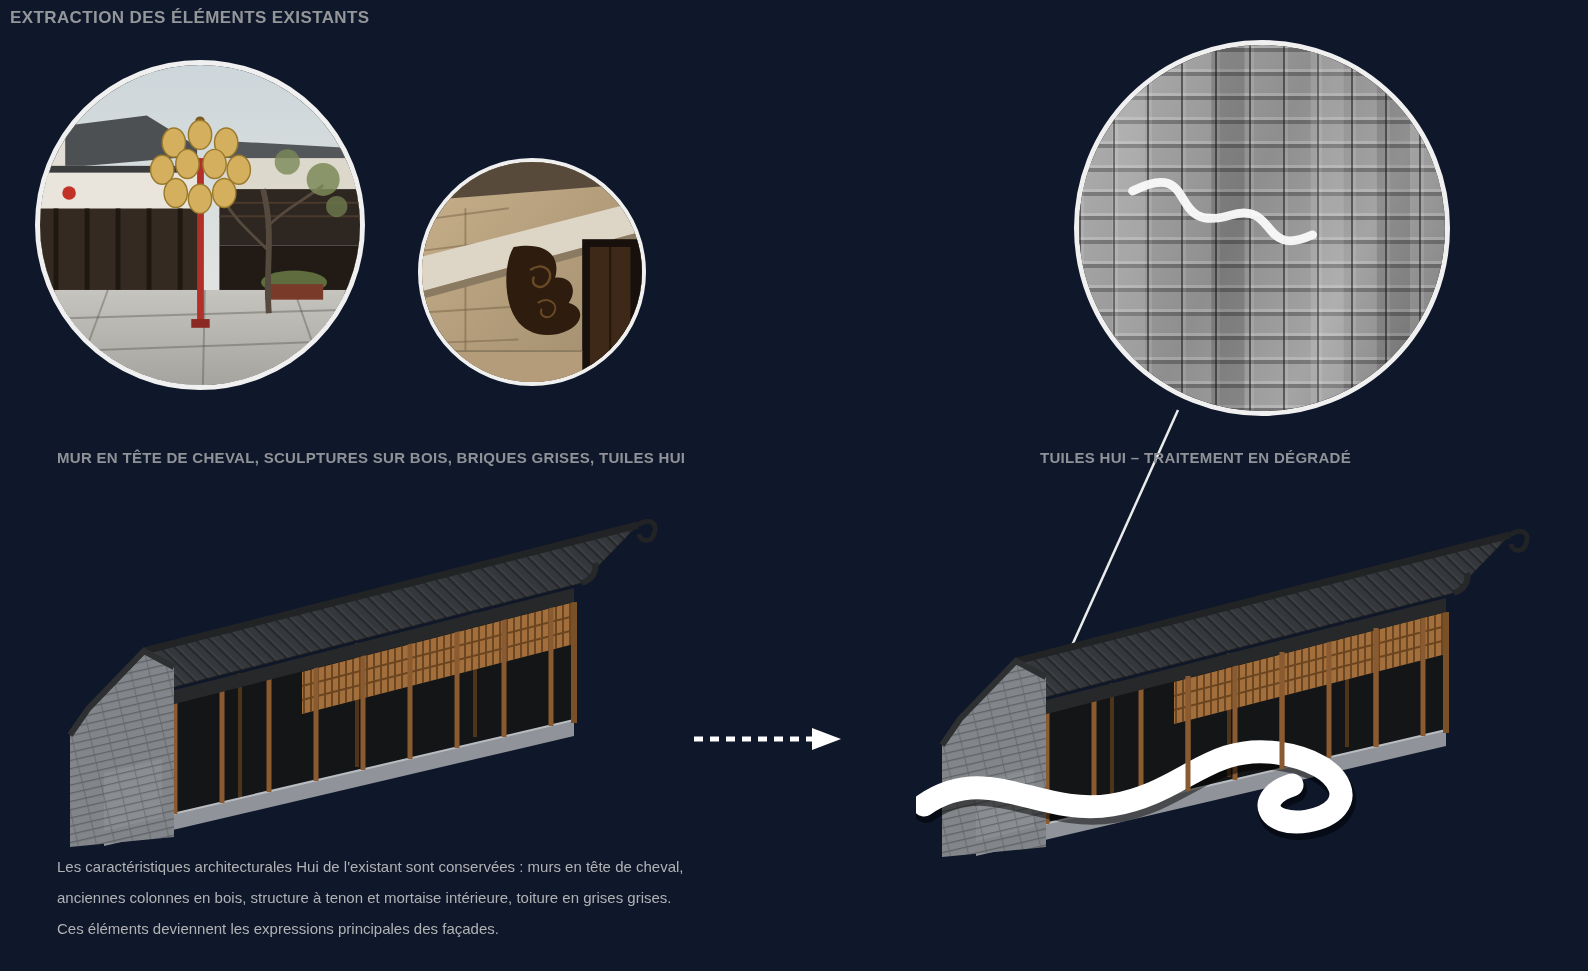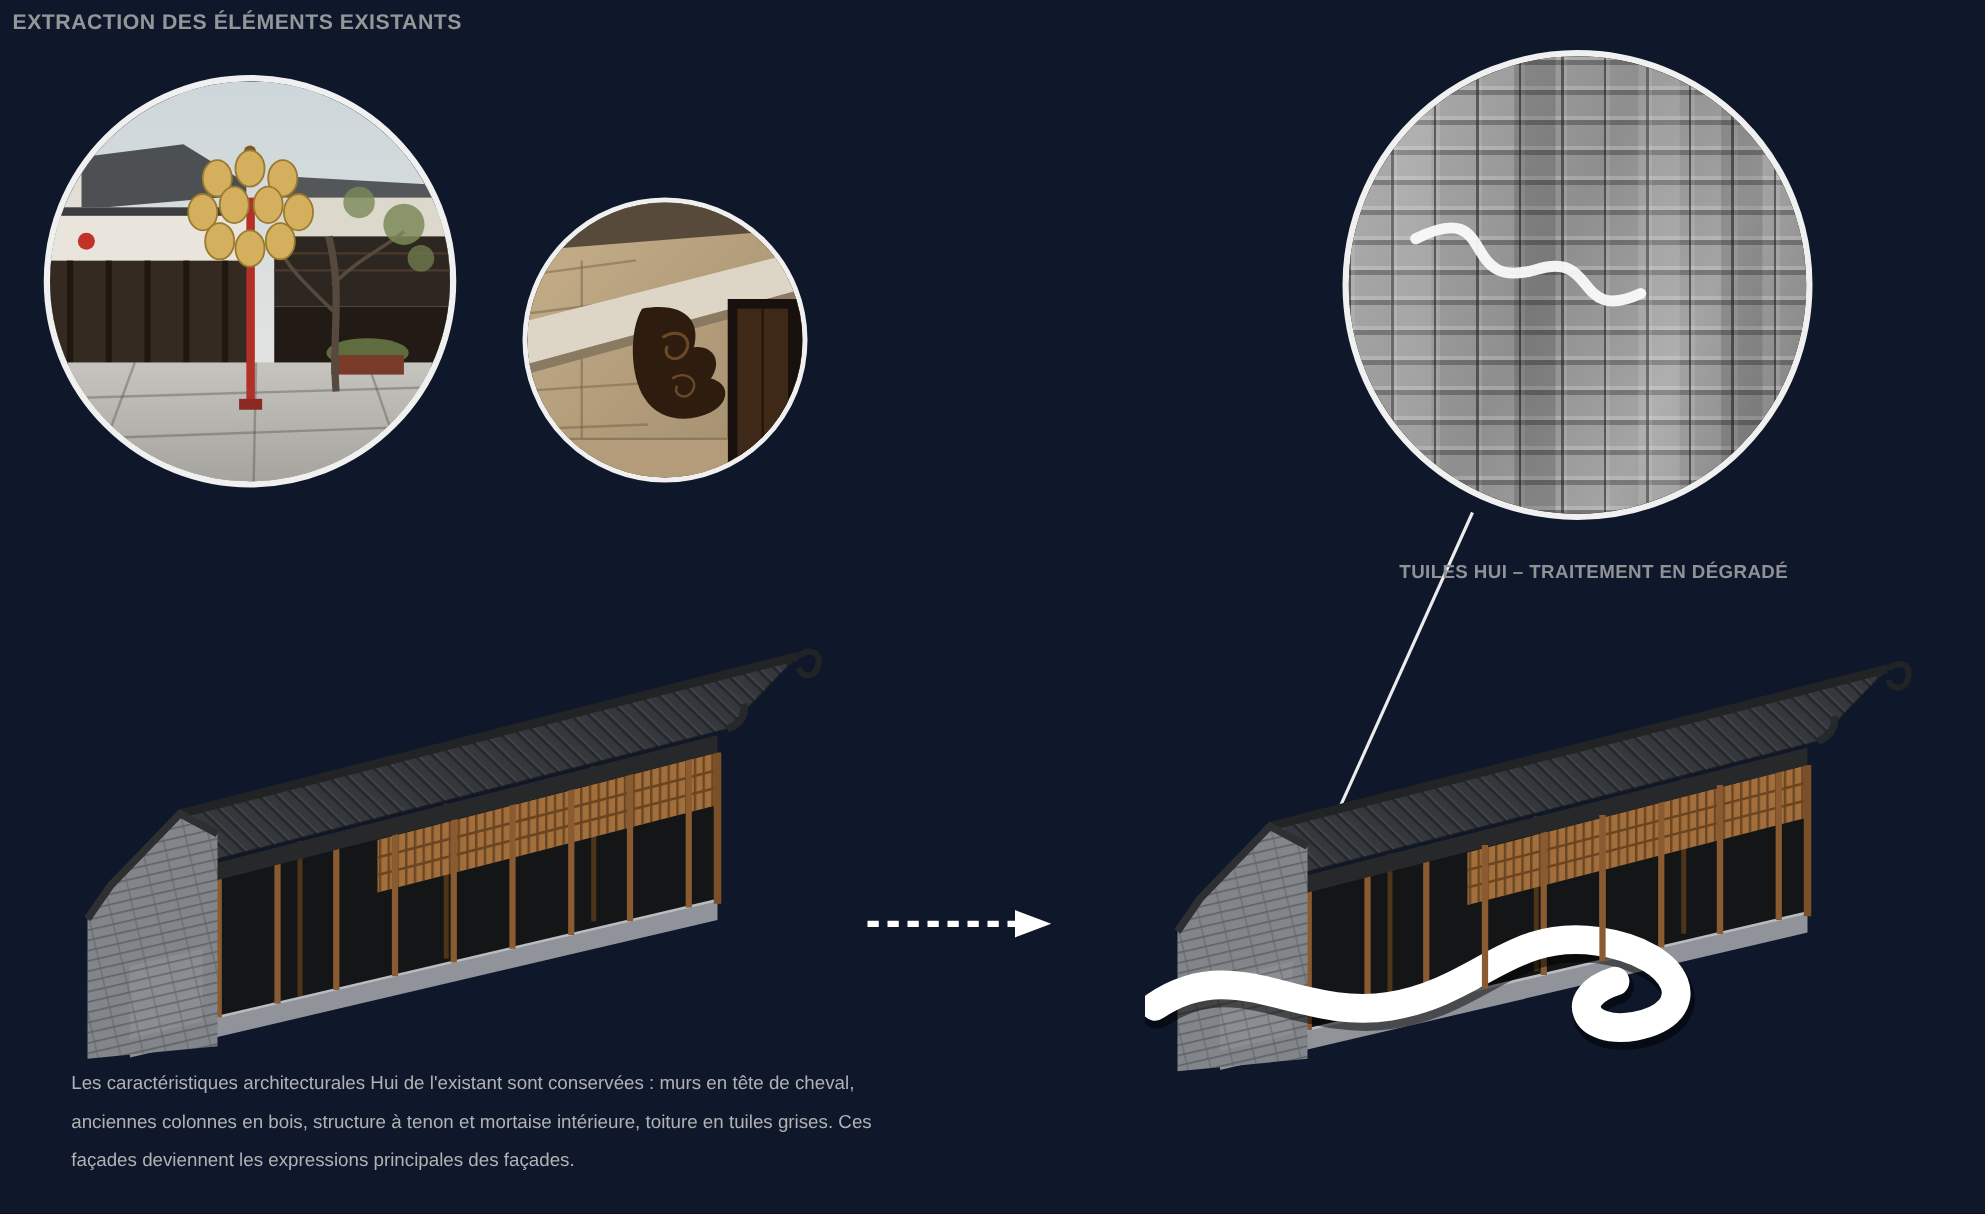--- a/index.html
+++ b/index.html
@@ -11,21 +11,21 @@
   .circle{position:absolute;border-radius:50%;border:5px solid #f0f0f0;overflow:hidden;
           background:#1a1a1a;box-shadow:inset 0 0 60px rgba(0,0,0,.35);}
   .circle svg,.tilebg{position:absolute;inset:0;width:100%;height:100%;}
   .tilebg{
     background:
       repeating-linear-gradient(90deg, rgba(30,30,30,.55) 0 2px, rgba(255,255,255,.10) 2px 5px, rgba(0,0,0,0) 5px 34px),
       repeating-linear-gradient(180deg, rgba(255,255,255,.20) 0 3px, rgba(20,20,20,.30) 3px 7px, rgba(0,0,0,0) 7px 24px),
       linear-gradient(115deg,#b4b4b4,#8e8e8e 45%,#a4a4a4 70%,#787878);
   }
   .caption{position:absolute;margin:0;font-size:15px;font-weight:bold;letter-spacing:.3px;color:#8f9296;}
-  .caption.center{text-align:center;}
+  .caption.center{text-align:left;}
   .para{position:absolute;margin:0;font-size:15px;line-height:2.05;color:#b0b2b4;}
   .fig{position:absolute;}
   .overlay{position:absolute;left:0;top:0;pointer-events:none;}
 </style>
 </head>
 <body>
 
 <div class="board">
 
   <h1 class="title">EXTRACTION DES ÉLÉMENTS EXISTANTS</h1>
@@ -142,20 +142,21 @@
     <div class="tilebg"></div>
     <svg viewBox="0 0 376 376" role="img">
       <rect x="34" width="34" height="376" fill="rgba(255,255,255,0.10)"></rect>
       <rect x="136" width="34" height="376" fill="rgba(0,0,0,0.15)"></rect>
       <rect x="238" width="34" height="376" fill="rgba(255,255,255,0.12)"></rect>
       <rect x="306" width="34" height="376" fill="rgba(0,0,0,0.12)"></rect>
       <path d="M55,150 C125,115 88,195 155,175 C205,160 185,220 240,195" stroke="#fafafa" stroke-width="9" fill="none" stroke-linecap="round" opacity="0.95"></path>
     </svg>
   </div>
 
+  <p class="caption" style="left:57px;top:449px;">MUR EN TÊTE DE CHEVAL, SCULPTURES SUR BOIS, BRIQUES GRISES, TUILES HUI</p>
   <p class="caption center" style="left:1040px;top:449px;width:470px;">TUILES HUI – TRAITEMENT EN DÉGRADÉ</p>
 
   <svg class="fig" style="left:44px;top:495px;" width="620" height="372" viewBox="0 0 620 372" role="img">
     <defs>
       <pattern id="ribs" width="10" height="10" patternUnits="userSpaceOnUse" patternTransform="rotate(-46)">
         <rect x="0" width="2.4" height="10" fill="rgba(0,0,0,0.28)"></rect>
         <rect x="2.4" width="1.4" height="10" fill="rgba(255,255,255,0.07)"></rect>
       </pattern>
       <pattern id="brick" width="18" height="8" patternUnits="userSpaceOnUse" patternTransform="rotate(-13)">
         <rect x="0" y="0" width="18" height="1.3" fill="rgba(30,32,34,0.35)"></rect>
@@ -216,15 +217,15 @@
       <path d="M8,300 C72,256 122,312 196,300 C268,288 292,238 362,248 C432,258 446,306 392,316 C350,323 338,292 376,280" stroke="rgba(0,0,0,0.5)" stroke-width="26" fill="none" stroke-linecap="round" transform="translate(2,5)"></path>
       <path d="M8,300 C72,256 122,312 196,300 C268,288 292,238 362,248 C432,258 446,306 392,316 C350,323 338,292 376,280" stroke="#ffffff" stroke-width="23" fill="none" stroke-linecap="round"></path>
     </g>
     <g stroke="#8a5a30" stroke-width="5">
       <line x1="272" y1="171" x2="272" y2="286"></line>
       <line x1="366" y1="147" x2="366" y2="264"></line>
       <line x1="460" y1="123" x2="460" y2="242"></line>
     </g>
   </svg>
 
-  <p class="para" style="left:57px;top:852px;width:645px;">Les caractéristiques architecturales Hui de l'existant sont conservées : murs en tête de cheval, anciennes colonnes en bois, structure à tenon et mortaise intérieure, toiture en tuiles grises. Ces façades deviennent les expressions principales des façades.</p>
+  <p class="para" style="left:57px;top:852px;width:645px;">Les caractéristiques architecturales Hui de l'existant sont conservées : murs en tête de cheval, anciennes colonnes en bois, structure à tenon et mortaise intérieure, toiture en grises grises. Ces éléments deviennent les expressions principales des façades.</p>
 
 </div>
 
 </body></html>

